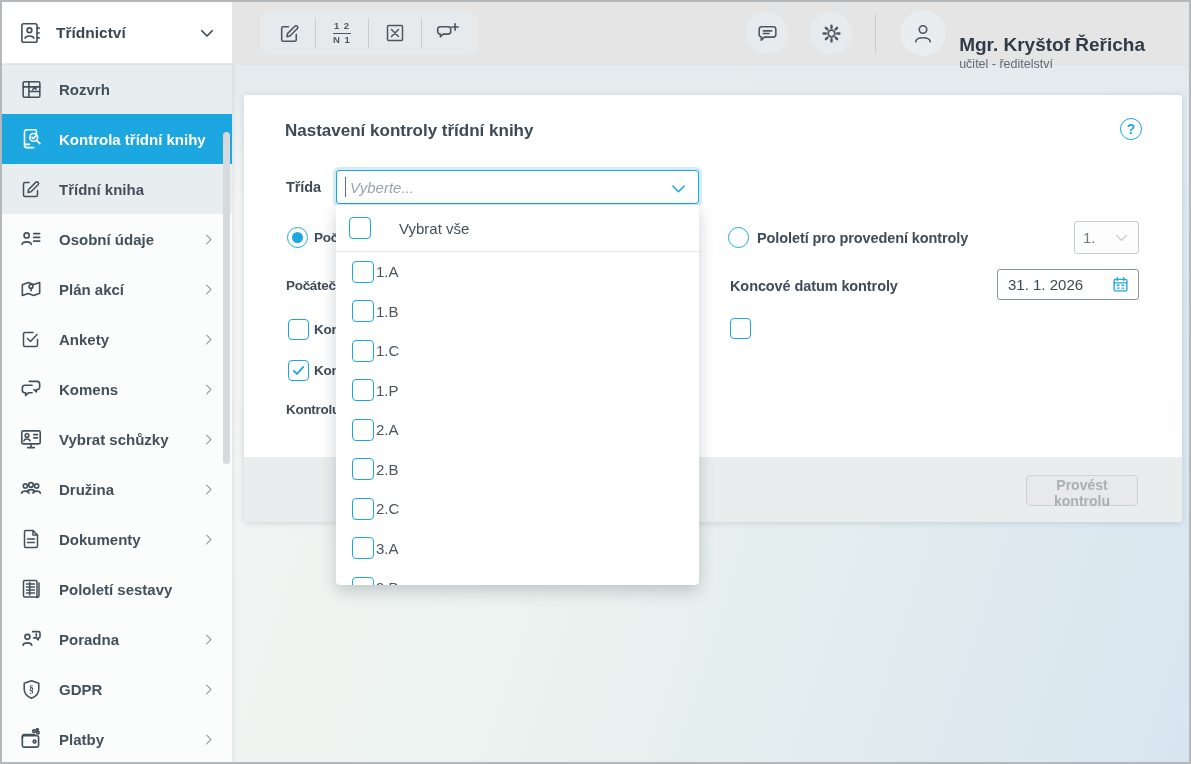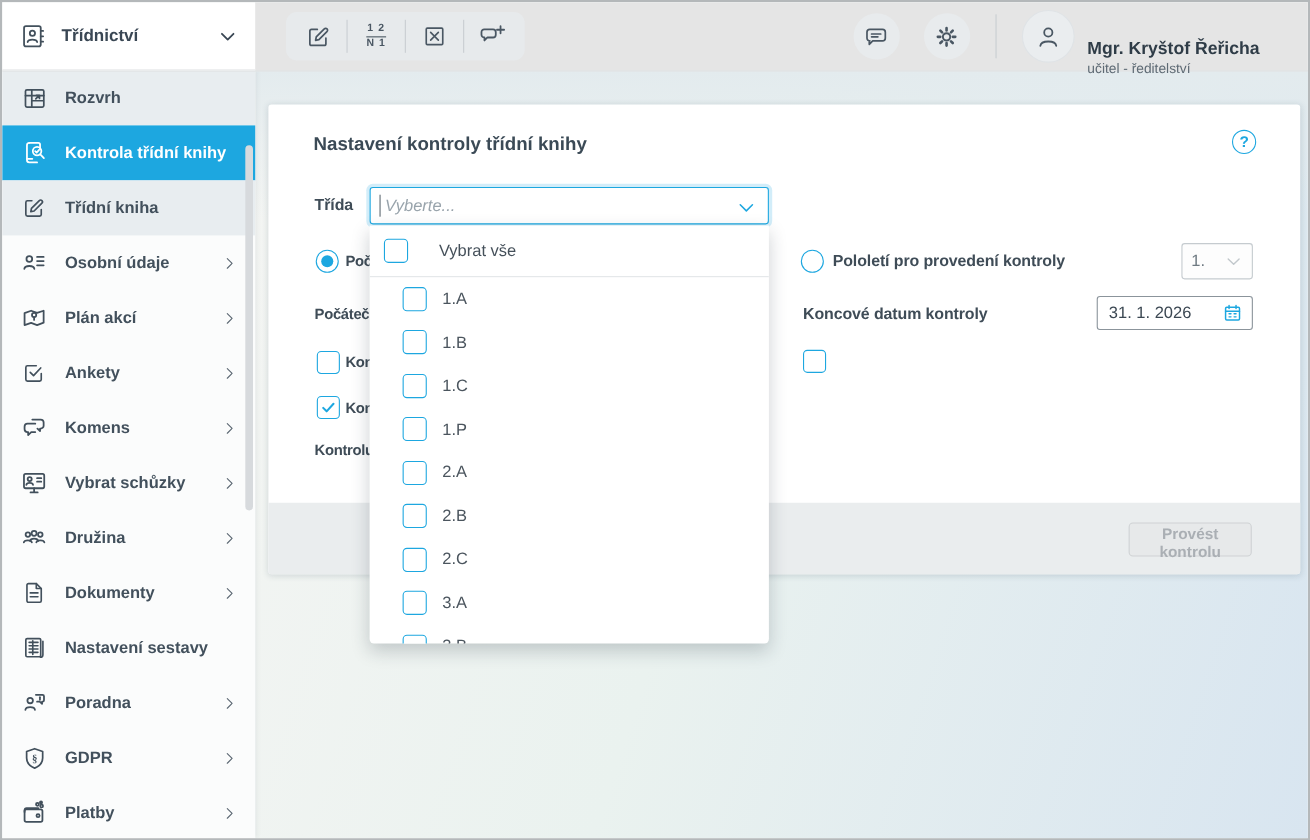--- a/index.html
+++ b/index.html
@@ -24,21 +24,21 @@
   .grade-ic .t{border-bottom:1.5px solid #4a5763;padding:0 1px 1px 1px;}
   .grade-ic .b{padding-top:1px;}
   .tb-right{margin-left:auto;display:flex;align-items:center;}
   .icon-circle{width:42px;height:42px;border-radius:50%;background:#e8ebed;display:flex;
     align-items:center;justify-content:center;color:#4a5763;cursor:pointer;}
   .icon-circle + .icon-circle{margin-left:22px;}
   .tb-div{width:1px;height:40px;background:#c8cdd1;margin:0 23px;}
   .avatar{width:46px;height:46px;border-radius:50%;background:#eaedef;border:1px solid #dfe3e6;
     display:flex;align-items:center;justify-content:center;color:#4a5763;}
   .user-block{margin-left:12px;line-height:1.25;}
-  .user-name{font-weight:700;font-size:16px;color:#2f3c47;margin-top:40px;}
+  .user-name{font-weight:700;font-size:19px;color:#2f3c47;margin-top:40px;}
   .user-role{font-size:12.5px;color:#5e6a74;}
   
   .sidebar{position:absolute;top:62px;left:0;width:230px;bottom:0;background:#fbfcfc;z-index:25;
     box-shadow:2px 0 4px rgba(60,75,90,.07);}
   .nav-item{height:50px;box-sizing:border-box;display:flex;align-items:center;gap:14px;
     padding:0 16px 0 15px;font-weight:700;font-size:15px;color:#42505c;cursor:pointer;}
   .nav-item.group{background:#e8edf0;}
   .nav-item.active{background:#1da7e0;color:#fff;}
   .nav-item .chev-r{margin-left:auto;color:#5a6671;display:flex;}
   .nav-item .ni-ic{display:flex;width:28px;justify-content:center;}
@@ -84,21 +84,21 @@
   .panel-footer{position:absolute;left:0;right:0;bottom:0;height:65px;background:#eaedee;
     border-radius:0 0 3px 3px;}
   .submit-btn{position:absolute;right:44px;bottom:16px;width:112px;height:31px;box-sizing:border-box;
     background:#e7e9ea;border:1px solid #cfd2d4;border-radius:4px;color:#aaafb4;font-weight:700;
     font-size:14px;font-family:"Liberation Sans",sans-serif;cursor:default;}
   
   .dropdown{position:absolute;left:104px;top:141px;width:363px;height:380px;background:#fff;z-index:10;
     box-shadow:0 6px 16px rgba(30,45,60,.22);border-radius:0 0 4px 4px;overflow:hidden;}
   .dd-head{height:47px;box-sizing:border-box;display:flex;align-items:center;gap:28px;padding:0 13px;
     border-bottom:1px solid #e3e6e8;font-size:15px;color:#45505a;cursor:pointer;}
-  .dd-opt{height:39.5px;display:flex;align-items:center;gap:14px;padding:0 30px;font-size:15px;
+  .dd-opt{height:39.5px;display:flex;align-items:center;gap:2px;padding:0 16px;font-size:15px;
     color:#4b555e;cursor:pointer;}
   .cb.sm{width:22px;height:22px;border-width:1.6px;}
   svg{display:block;}
 </style>
 </head>
 <body>
 
 <div class="window">
 
   <div class="topbar">
@@ -344,21 +344,21 @@
 
     <div class="nav-item">
       <span class="ni-ic">
         <svg width="24" height="24" viewBox="0 0 24 24" fill="none" stroke="currentColor" stroke-width="1.5" stroke-linecap="round" stroke-linejoin="round">
           <rect x="4.5" y="3.5" width="13.5" height="16.5" rx="1.2"></rect>
           <path d="M20 6v12.2a2.3 2.3 0 01-2.3 2.3"></path>
           <path d="M7.5 7h8M7.5 10h8M7.5 13h8M7.5 16h8"></path>
           <path d="M10.8 5.5v12.5"></path>
         </svg>
       </span>
-      <span>Nastavení sestavy</span>
+      <span>Pololetí sestavy</span>
     </div>
 
     <div class="nav-item">
       <span class="ni-ic">
         <svg width="26" height="26" viewBox="0 0 24 24" fill="none" stroke="currentColor" stroke-width="1.5" stroke-linecap="round" stroke-linejoin="round">
           <circle cx="8.7" cy="10" r="2.3"></circle>
           <path d="M4.7 17.8c.4-3 7.6-3 8 0"></path>
           <path d="M13.5 5.2H19A1.3 1.3 0 0120.3 6.5v3.2a1.3 1.3 0 01-1.3 1.3h-.3v1.8l-2-1.8h-2.2"></path>
           <path d="M16.9 7.2v2.2"></path>
         </svg>

